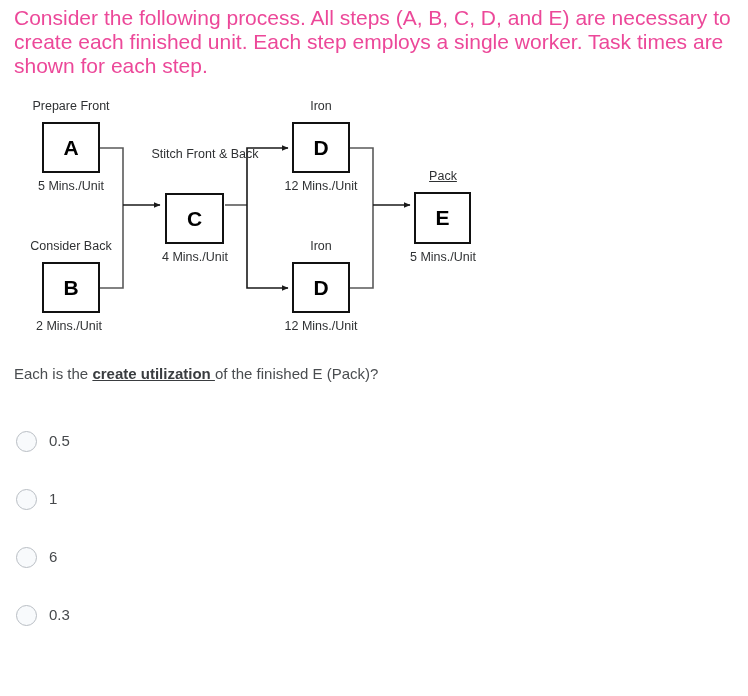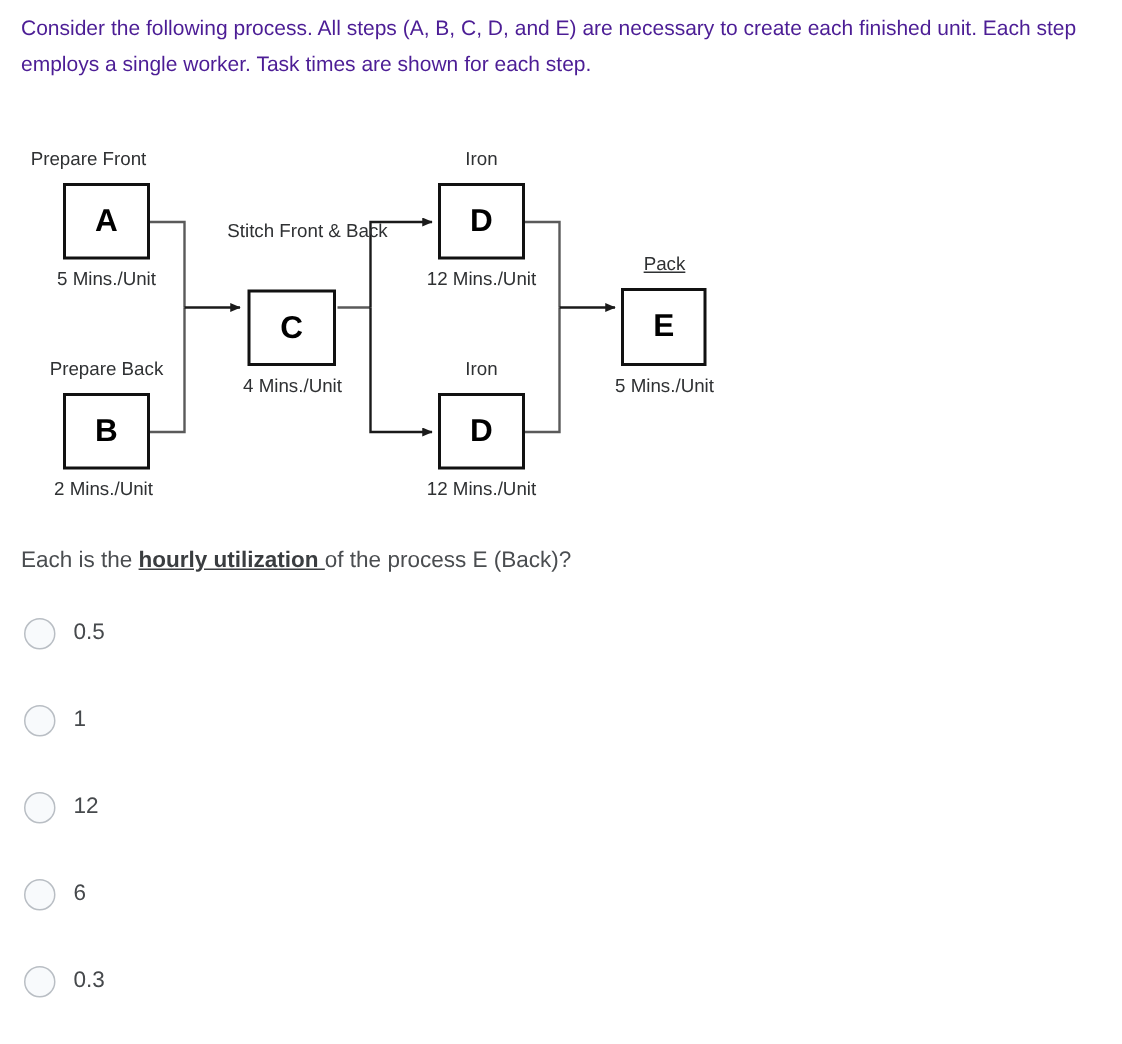--- a/index.html
+++ b/index.html
@@ -15,23 +15,23 @@
     position: relative;
     overflow: hidden;
   }
 
   
   #question-stem {
     position: absolute;
     left: 14px;
     top: 6px;
     width: 720px;
-    font-size: 14px;
+    font-size: 21px;
     line-height: 24px;
-    color: #4c1d95;
+    color: #ec4899;
   }
 
   
   #process-diagram {
     position: absolute;
     left: 0;
     top: 90px;
     width: 540px;
     height: 255px;
   }
@@ -79,20 +79,21 @@
 
   
   #answer-options {
     position: absolute;
     left: 16px;
     top: 412px;
     width: 440px;
   }
   .option-row {
     display: flex;
+    align-items: center;
     height: 58px;
     gap: 12px;
   }
   .option-radio {
     width: 21px;
     height: 21px;
     border-radius: 50%;
     border: 1.3px solid #b9bec4;
     background: #f8fafc;
     box-sizing: border-box;
@@ -132,25 +133,25 @@
       <path d="M247,115 L247,198 L288,198" marker-end="url(#arrowhead)" stroke="#1a1a1a"></path>
 
       <path d="M350,58 L373,58 L373,115"></path>
 
       <path d="M350,198 L373,198 L373,115"></path>
 
       <path d="M373,115 L410,115" marker-end="url(#arrowhead)" stroke="#1a1a1a"></path>
     </g>
   </svg>
 
-  <div class="node-caption" style="left:0; top:8px; width:118px;text-align:center;">Prepare Front</div>
+  <div class="node-caption" style="left:12px; top:8px; width:118px;text-align:center;">Prepare Front</div>
   <div class="node-box" style="left:42px; top:32px; width:58px; height:51px;">A</div>
   <div class="node-caption" style="left:12px; top:88px; width:118px;">5 Mins./Unit</div>
 
-  <div class="node-caption" style="left:12px; top:148px; width:118px;">Prepare Back</div>
+  <div class="node-caption" style="left:12px; top:148px; width:118px;">Consider Back</div>
   <div class="node-box" style="left:42px; top:172px; width:58px; height:51px;">B</div>
   <div class="node-caption" style="left:10px; top:228px; width:118px;">2 Mins./Unit</div>
 
   <div class="node-caption wrap" style="left:138px; top:56px; width:114px;margin-left:10px;">Stitch Front &amp; Back</div>
   <div class="node-box" style="left:165px; top:103px; width:59px; height:51px;">C</div>
   <div class="node-caption" style="left:136px; top:159px; width:118px;">4 Mins./Unit</div>
 
   <div class="node-caption" style="left:262px; top:8px; width:118px;">Iron</div>
   <div class="node-box" style="left:292px; top:32px; width:58px; height:51px;">D</div>
   <div class="node-caption" style="left:262px; top:88px; width:118px;">12 Mins./Unit</div>
@@ -158,37 +159,33 @@
   <div class="node-caption" style="left:262px; top:148px; width:118px;">Iron</div>
   <div class="node-box" style="left:292px; top:172px; width:58px; height:51px;">D</div>
   <div class="node-caption" style="left:262px; top:228px; width:118px;">12 Mins./Unit</div>
 
   <div class="node-caption" style="left:384px; top:78px; width:118px;text-decoration:underline;">Pack</div>
   <div class="node-box" style="left:414px; top:102px; width:57px; height:52px;">E</div>
   <div class="node-caption" style="left:384px; top:159px; width:118px;">5 Mins./Unit</div>
 </div>
 
 <div id="question-prompt">
-  <span>Each is the </span><span class="emph">hourly utilization </span><span>of the process E (Back)?</span>
+  <span>Each is the </span><span class="emph">create utilization </span><span>of the finished E (Pack)?</span>
 </div>
 
 <div id="answer-options">
   <div class="option-row">
     <span class="option-radio"></span>
     <span class="option-label">0.5</span>
   </div>
   <div class="option-row">
     <span class="option-radio"></span>
     <span class="option-label">1</span>
   </div>
   <div class="option-row">
     <span class="option-radio"></span>
-    <span class="option-label">12</span>
-  </div>
-  <div class="option-row">
-    <span class="option-radio"></span>
     <span class="option-label">6</span>
   </div>
   <div class="option-row">
     <span class="option-radio"></span>
     <span class="option-label">0.3</span>
   </div>
 </div>
 
 </body></html>

